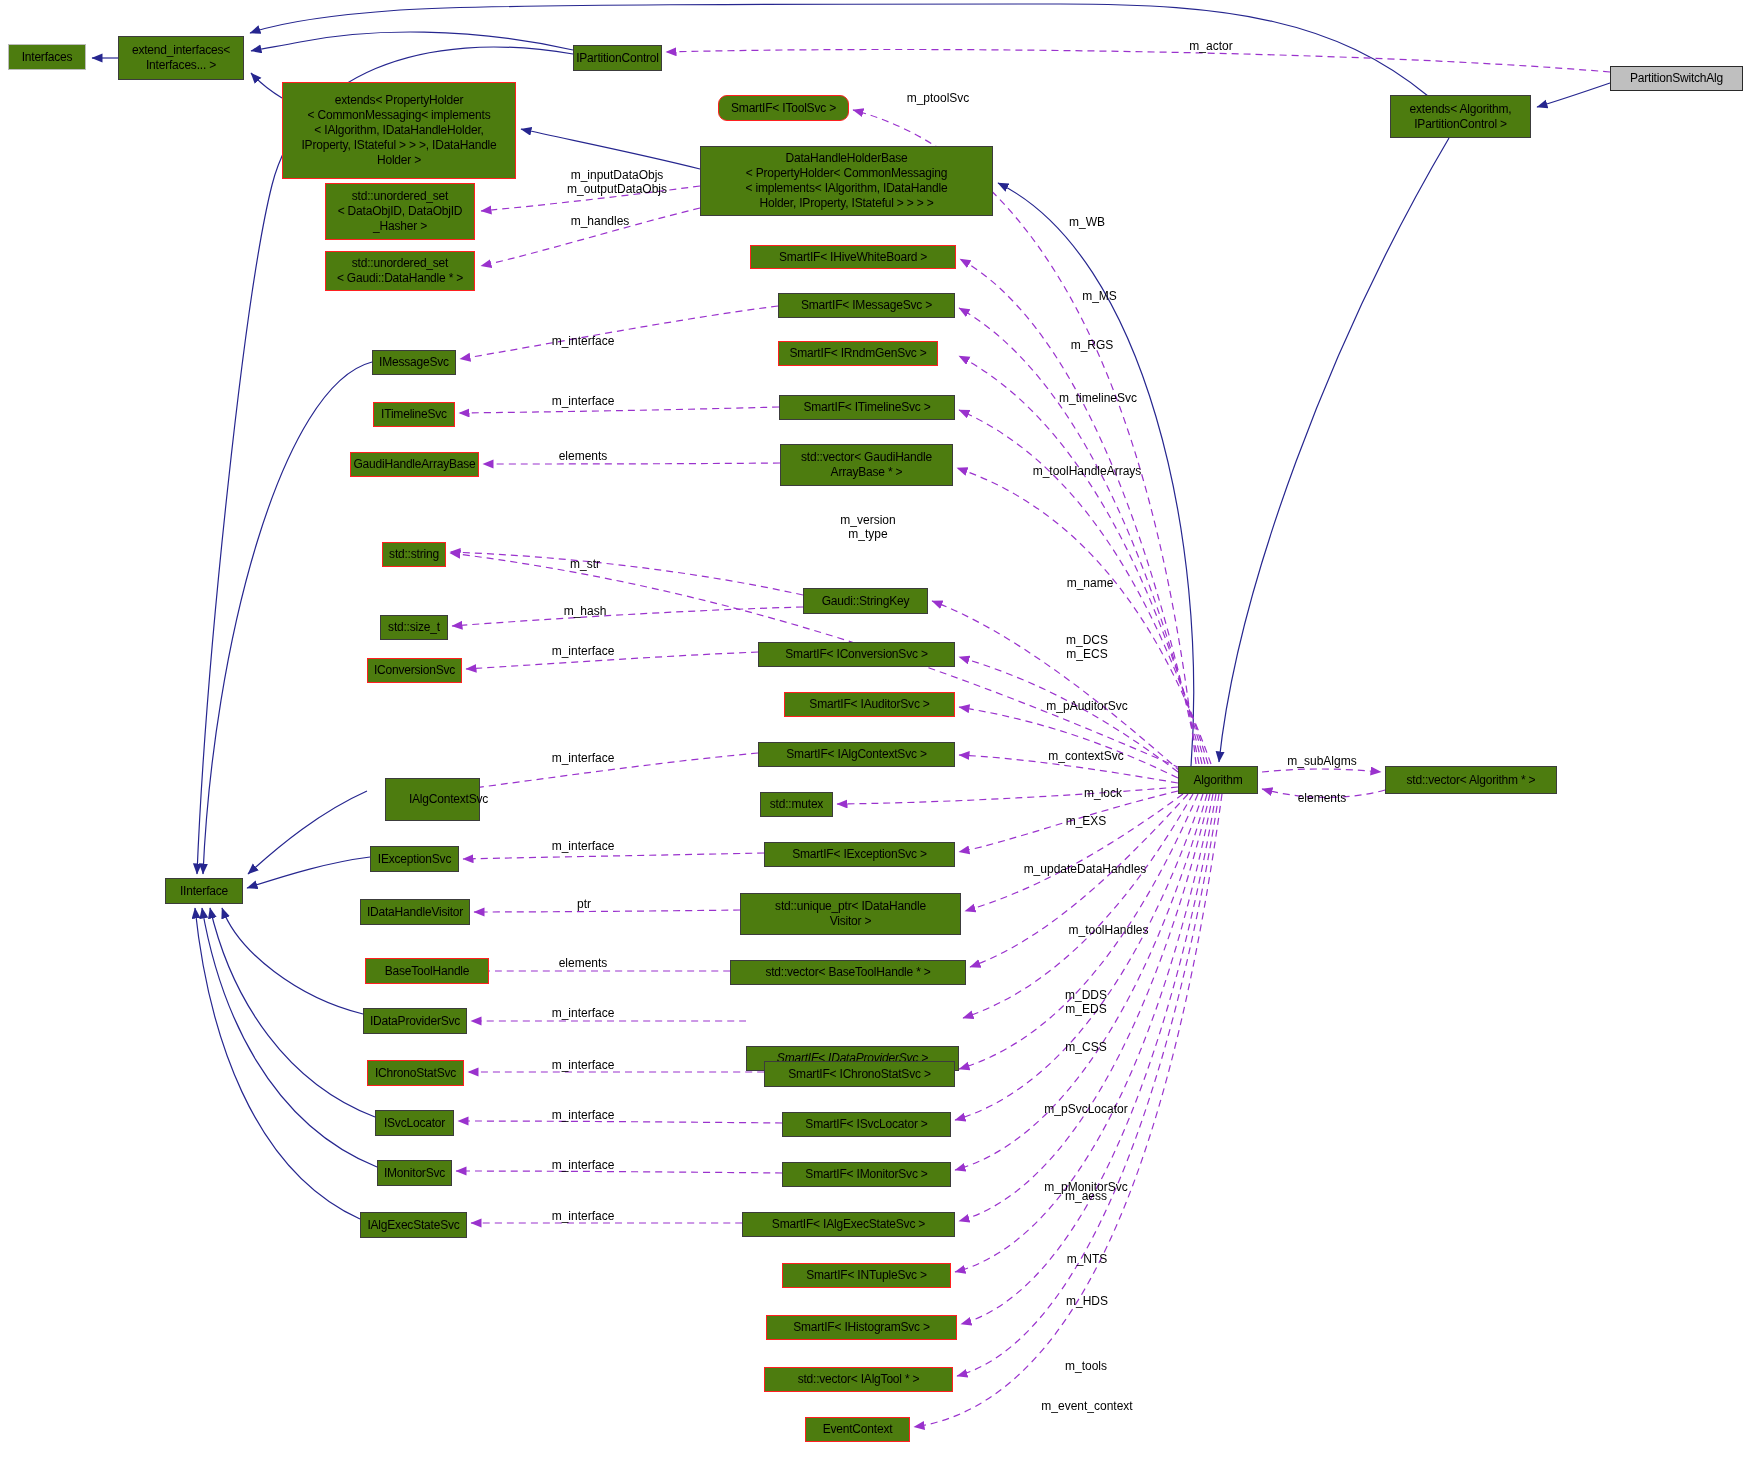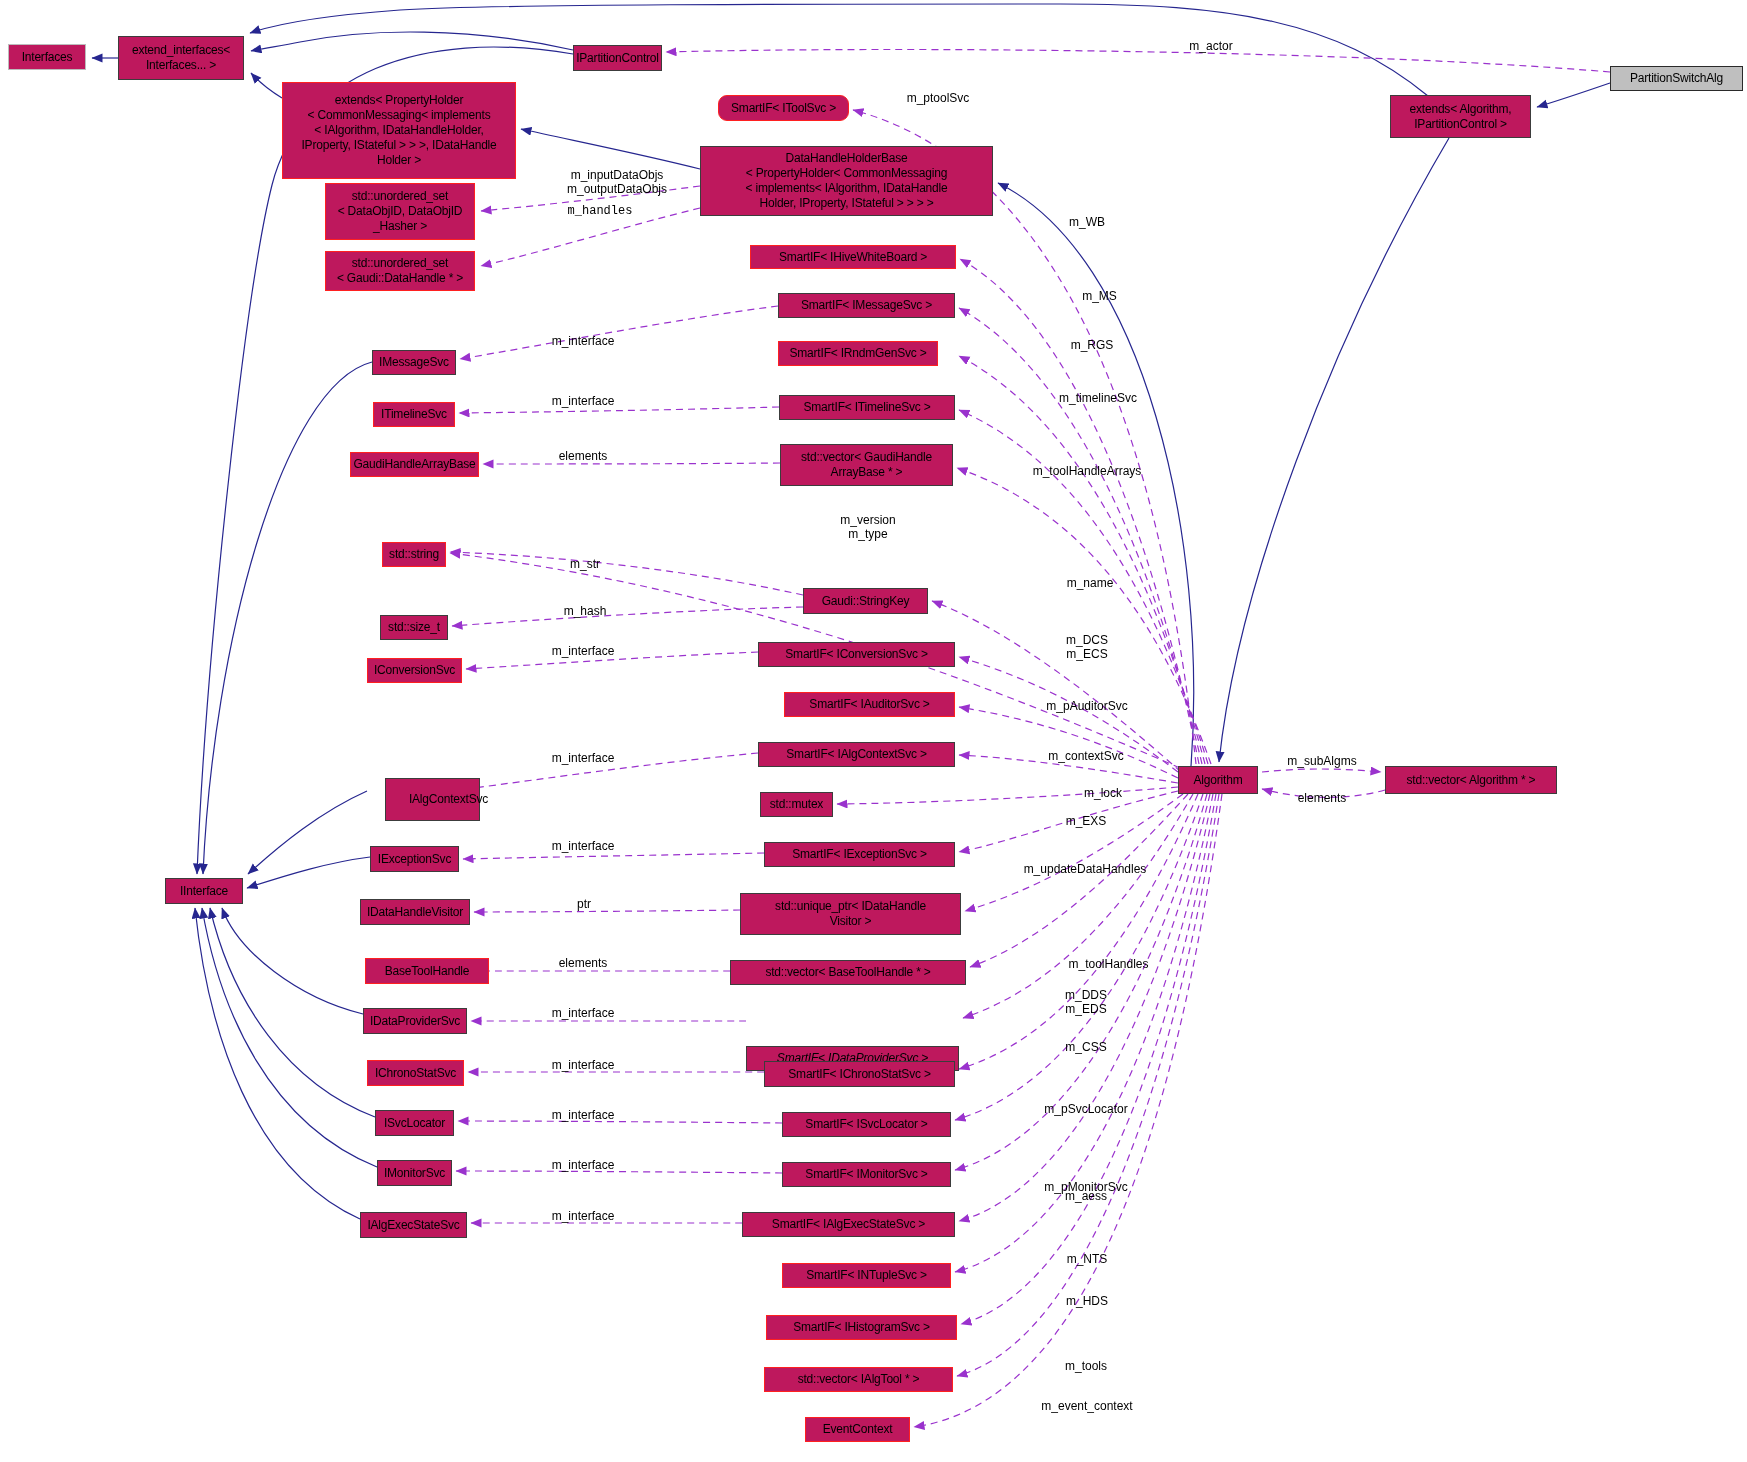--- a/index.html
+++ b/index.html
@@ -8,21 +8,21 @@
     width:1747px;height:1462px;
     background:#ffffff;
     font-family:"Liberation Sans", sans-serif;
     overflow:hidden;
   }
   #edges{position:absolute;left:0;top:0;width:1747px;height:1462px;}
   .node{
     position:absolute;
     display:flex;align-items:center;justify-content:center;
     text-align:center;
-    background:#be185d;
+    background:#4d7c0f;
     border:1.3px solid #3c3c3c;
     font-size:12px;line-height:15px;
     letter-spacing:-0.2px;
     color:#000000;
     white-space:pre-line;
     box-sizing:border-box;
     z-index:2;
     cursor:pointer;
   }
   .node.red{border-color:#ff2020;}
@@ -109,40 +109,40 @@
       <path d="M730,971 C650,971 540,971 469,971" fill="none" stroke="#9a32cd" stroke-width="1.2" stroke-dasharray="7,5" marker-end="url(#arrow-purple)"></path>
       <path d="M746,1021 C660,1021 550,1021 471,1021" fill="none" stroke="#9a32cd" stroke-width="1.2" stroke-dasharray="7,5" marker-end="url(#arrow-purple)"></path>
       <path d="M764,1072 C670,1072 550,1072 468,1072" fill="none" stroke="#9a32cd" stroke-width="1.2" stroke-dasharray="7,5" marker-end="url(#arrow-purple)"></path>
       <path d="M782,1123 C680,1122 550,1121 458,1121" fill="none" stroke="#9a32cd" stroke-width="1.2" stroke-dasharray="7,5" marker-end="url(#arrow-purple)"></path>
       <path d="M782,1173 C680,1172 550,1171 456,1171" fill="none" stroke="#9a32cd" stroke-width="1.2" stroke-dasharray="7,5" marker-end="url(#arrow-purple)"></path>
       <path d="M742,1223 C660,1223 550,1223 471,1223" fill="none" stroke="#9a32cd" stroke-width="1.2" stroke-dasharray="7,5" marker-end="url(#arrow-purple)"></path>
     </svg>
 <div class="edge-label" style="left: 1211px; top: 46px;">m_actor</div>
     <div class="edge-label" style="left: 617px; top: 182px;">m_inputDataObjs
 m_outputDataObjs</div>
-    <div class="edge-label" style="left: 600px; top: 211px; font-family: Liberation Mono, monospace;">m_handles</div>
+    <div class="edge-label" style="left: 600px; top: 221px;">m_handles</div>
     <div class="edge-label" style="left: 938px; top: 98px;">m_ptoolSvc</div>
     <div class="edge-label" style="left: 1087px; top: 222px;">m_WB</div>
     <div class="edge-label" style="left: 1090px; top: 296px; padding-left: 19px;">m_MS</div>
     <div class="edge-label" style="left: 1092px; top: 345px;">m_RGS</div>
     <div class="edge-label" style="left: 1098px; top: 398px;">m_timelineSvc</div>
     <div class="edge-label" style="left: 1087px; top: 471px;">m_toolHandleArrays</div>
     <div class="edge-label" style="left: 868px; top: 527px;">m_version
 m_type</div>
     <div class="edge-label" style="left: 1090px; top: 583px;">m_name</div>
     <div class="edge-label" style="left: 585px; top: 564px;">m_str</div>
     <div class="edge-label" style="left: 585px; top: 611px;">m_hash</div>
     <div class="edge-label" style="left: 1087px; top: 647px;">m_DCS
 m_ECS</div>
     <div class="edge-label" style="left: 1087px; top: 706px;">m_pAuditorSvc</div>
     <div class="edge-label" style="left: 1086px; top: 756px;">m_contextSvc</div>
     <div class="edge-label" style="left: 1087px; top: 793px; padding-left: 32px;">m_lock</div>
     <div class="edge-label" style="left: 1086px; top: 821px;">m_EXS</div>
     <div class="edge-label" style="left: 1085px; top: 869px;">m_updateDataHandles</div>
-    <div class="edge-label" style="left: 1085px; top: 964px; padding-left: 47px;">m_toolHandles</div>
+    <div class="edge-label" style="left: 1085px; top: 930px; padding-left: 47px;">m_toolHandles</div>
     <div class="edge-label" style="left: 1086px; top: 1002px;">m_DDS
 m_EDS</div>
     <div class="edge-label" style="left: 1086px; top: 1047px;">m_CSS</div>
     <div class="edge-label" style="left: 1086px; top: 1109px;">m_pSvcLocator</div>
     <div class="edge-label" style="left: 1086px; top: 1151px; margin-top: 36px;">m_pMonitorSvc</div>
     <div class="edge-label" style="left: 1086px; top: 1196px;">m_aess</div>
     <div class="edge-label" style="left: 1087px; top: 1259px;">m_NTS</div>
     <div class="edge-label" style="left: 1087px; top: 1301px;">m_HDS</div>
     <div class="edge-label" style="left: 1086px; top: 1366px;">m_tools</div>
     <div class="edge-label" style="left: 1087px; top: 1406px;">m_event_context</div>

